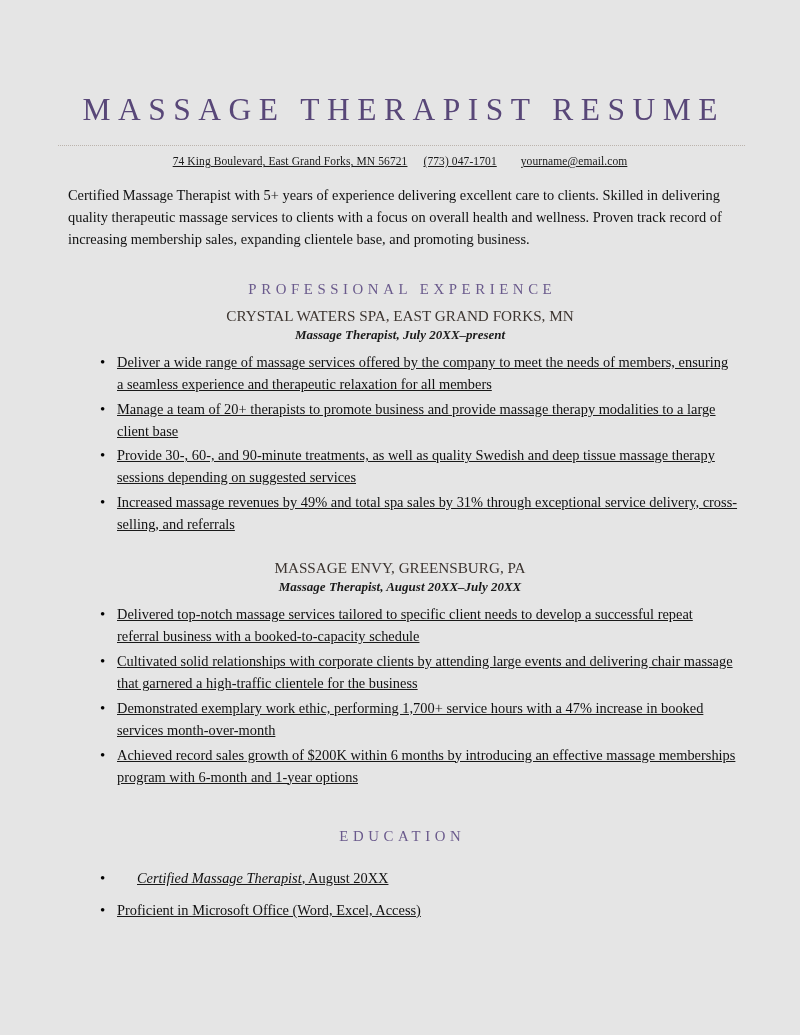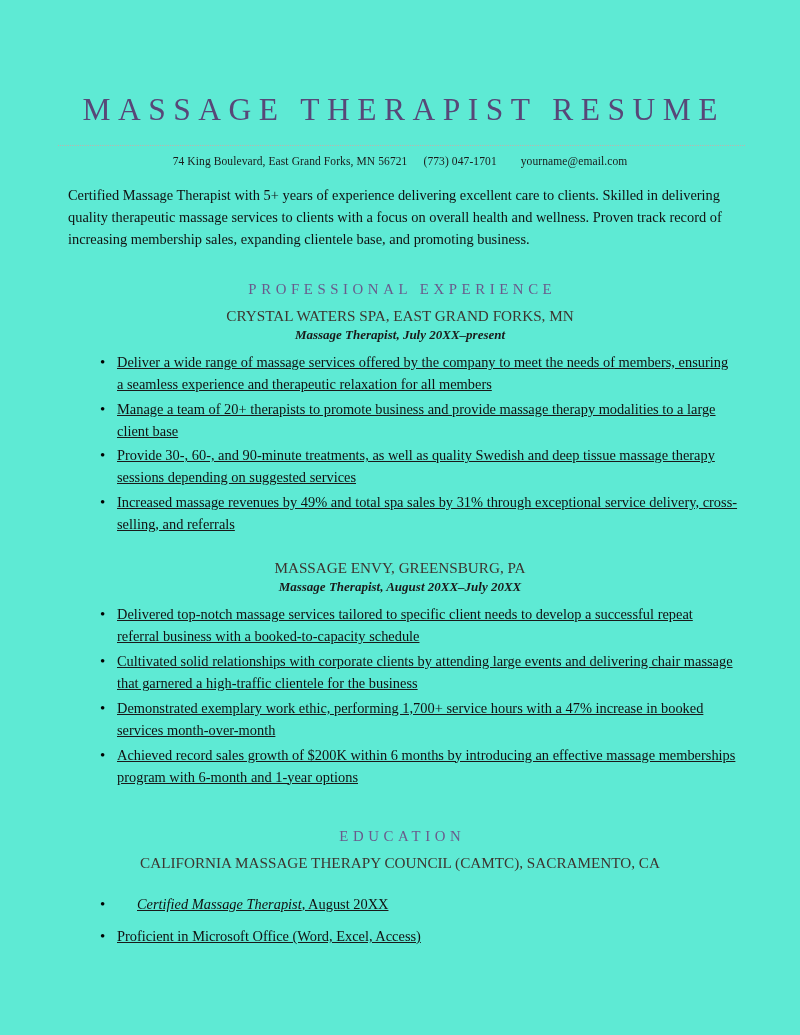--- a/index.html
+++ b/index.html
@@ -13,21 +13,21 @@
     font-family: "Liberation Serif", "DejaVu Serif", serif;
     color: #1a1a1a;
     position: relative;
     overflow: hidden;
   }
   .page {
     width: 800px;
     height: 1035px;
     box-sizing: border-box;
     padding: 0;
-    background: #5eead4;
+    background: #e5e5e5;
   }
 
   
   .resume-title {
     text-align: center;
     color: #584778;
     font-size: 31.5px;
     letter-spacing: 7.5px;
     font-weight: 400;
     margin: 0;
@@ -42,20 +42,21 @@
     border-top: 1px dotted #bcb4ad;
     height: 0;
   }
   .contact-line {
     text-align: center;
     font-size: 11.5px;
     color: #1a1a1a;
     margin: 0;
     padding: 9px 0 0 0;
     letter-spacing: 0.1px;
+    text-decoration: underline;
   }
   .contact-line .sep-wide { display: inline-block; width: 16px; }
   .contact-line .sep-wider { display: inline-block; width: 24px; }
 
   
   .summary {
     margin: 0;
     padding: 18px 72px 0 68px;
     font-size: 14.4px;
     line-height: 1.52;
@@ -163,21 +164,20 @@
 
   <ul class="bullets">
     <li>Delivered top-notch massage services tailored to specific client needs to develop a successful repeat referral business with a booked-to-capacity schedule</li>
     <li>Cultivated solid relationships with corporate clients by attending large events and delivering chair massage that garnered a high-traffic clientele for the business</li>
     <li>Demonstrated exemplary work ethic, performing 1,700+ service hours with a 47% increase in booked services month-over-month</li>
     <li>Achieved record sales growth of $200K within 6 months by introducing an effective massage memberships program with 6-month and 1-year options</li>
   </ul>
 
   <h2 class="section-heading sec-gap-edu">EDUCATION</h2>
 
-  <div class="org-line">CALIFORNIA MASSAGE THERAPY COUNCIL (CAMTC), SACRAMENTO, CA</div>
 
   <ul class="bullets edu-bullets">
     <li><span class="ital">Certified Massage Therapist</span><span>, August 20XX</span></li>
   </ul>
 
 
   <ul class="bullets skill-bullets">
     <li>Proficient in Microsoft Office (Word, Excel, Access)</li>
   </ul>
 

